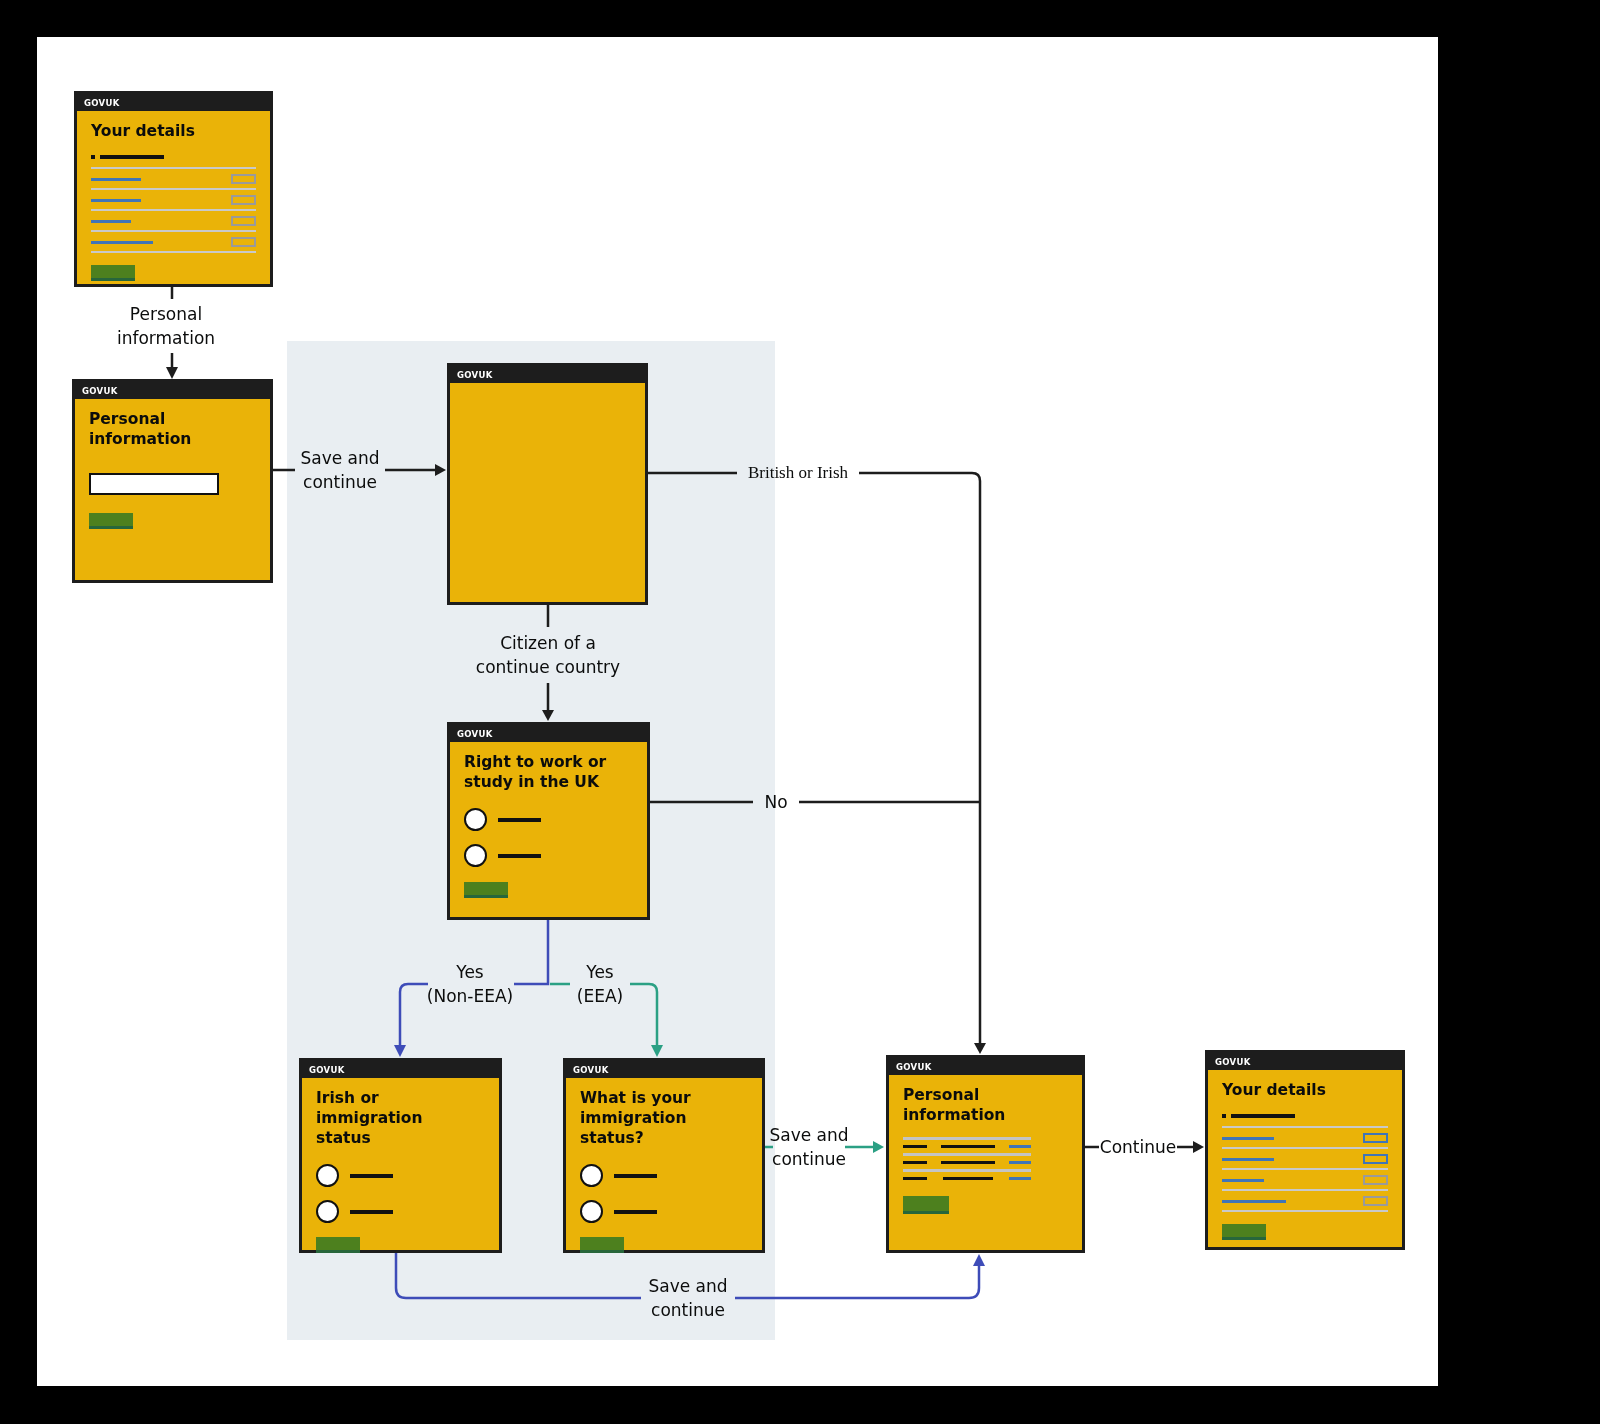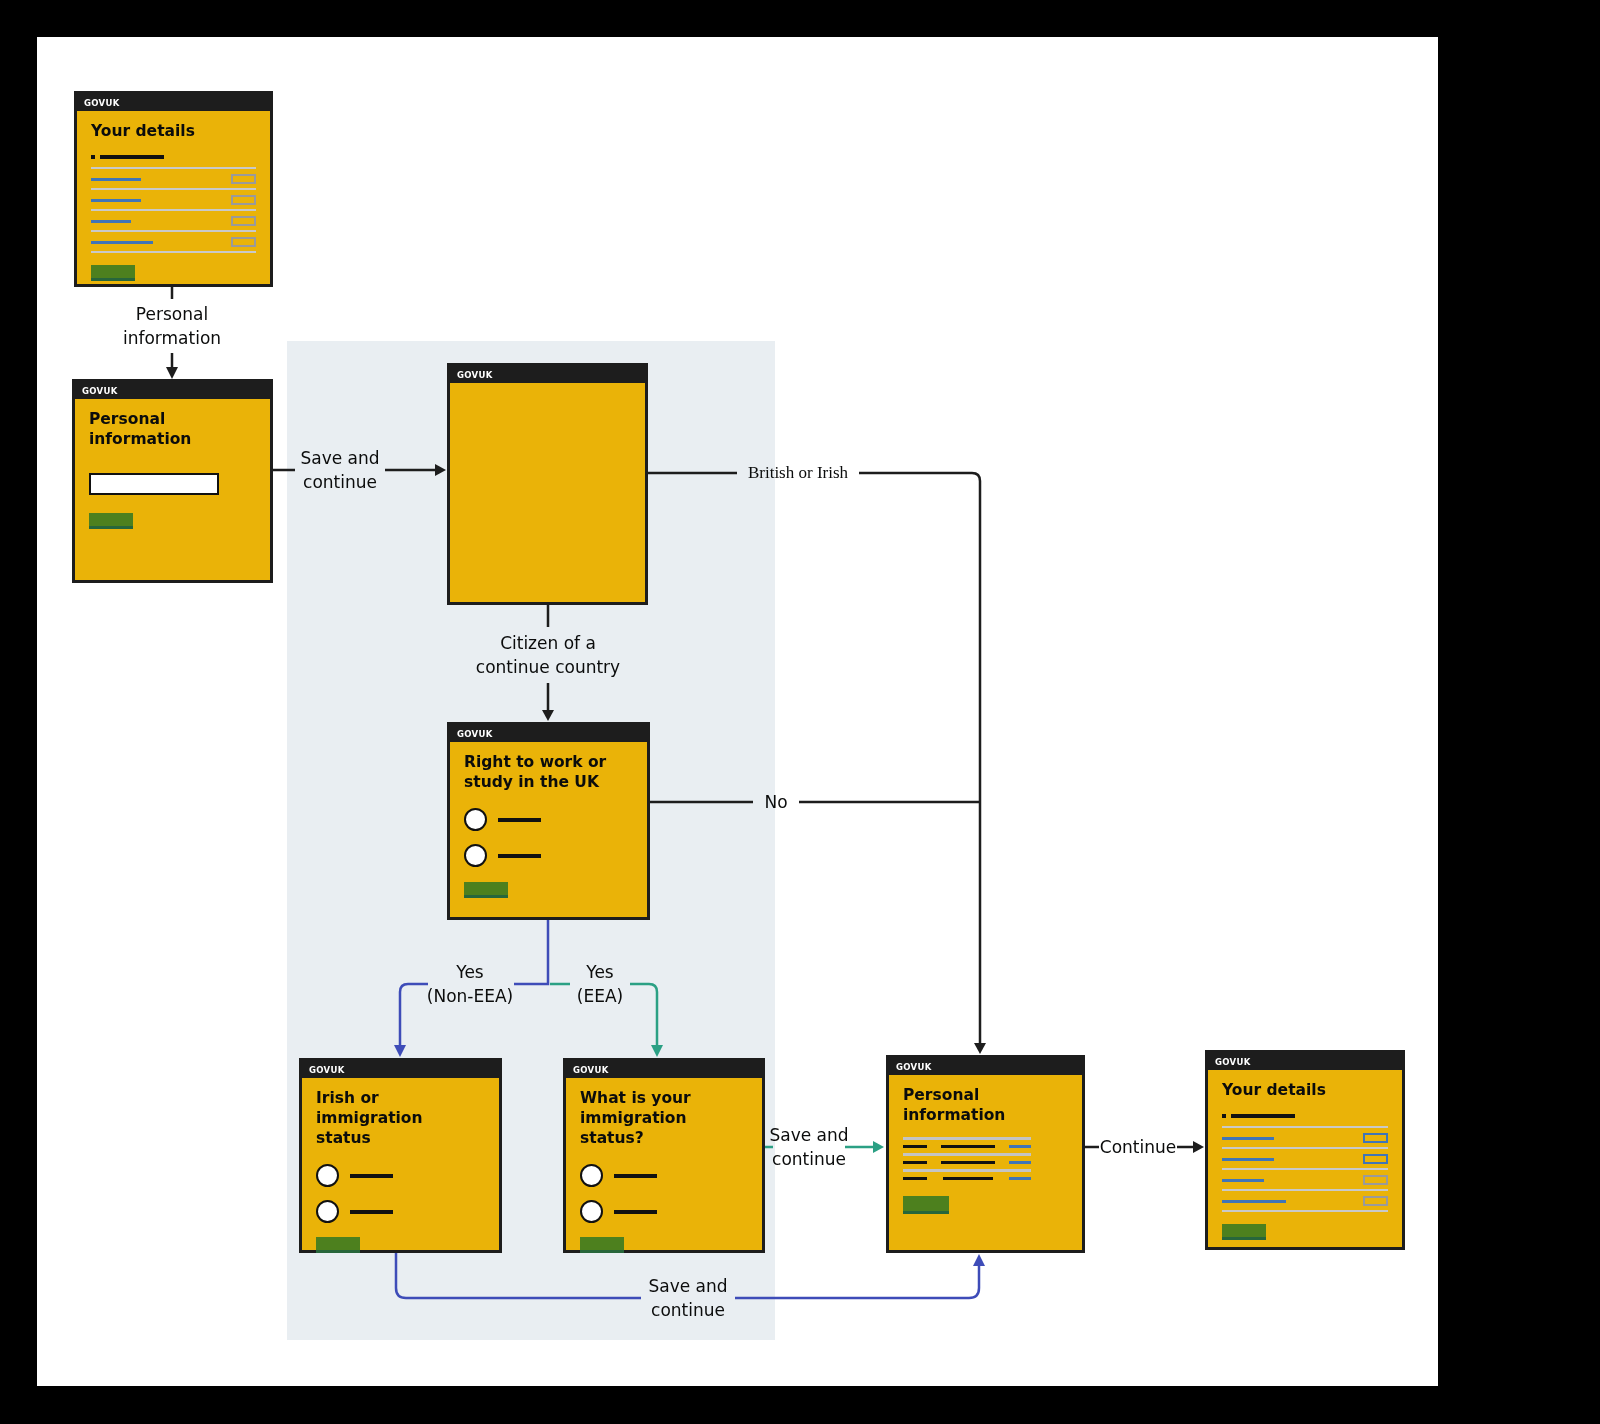--- a/index.html
+++ b/index.html
@@ -68,21 +68,21 @@
     <polygon points="357,1008 369,1008 363,1020" fill="#3e4cb8"></polygon>
     <path d="M359,1216 V1251 Q359,1261 369,1261 H604 M698,1261 H932 Q942,1261 942,1251 V1228" stroke="#3e4cb8" stroke-width="2.5" fill="none"></path>
     <polygon points="936,1229 948,1229 942,1217" fill="#3e4cb8"></polygon>
 
     <path d="M513,947 H533 M593,947 H612 Q620,947 620,955 V1009" stroke="#2ba084" stroke-width="2.5" fill="none"></path>
     <polygon points="614,1008 626,1008 620,1020" fill="#2ba084"></polygon>
     <path d="M728,1110 H736 M808,1110 H837" stroke="#2ba084" stroke-width="2.5" fill="none"></path>
     <polygon points="836,1104 836,1116 847,1110" fill="#2ba084"></polygon>
   </svg>
 
-  <div class="label" style="left:135px; top:289px;">Personal
+  <div class="label" style="left:129px; top:289px;">Personal
 information</div>
   <div class="label" style="left:303px; top:433px;">Save and
 continue</div>
   <div class="label" style="left:761px; top:436px;font-family:Liberation Serif, serif;">British or Irish</div>
   <div class="label" style="left:511px; top:618px;">Citizen of a
 continue country</div>
   <div class="label" style="left:739px; top:765px;">No</div>
   <div class="label" style="left:433px; top:947px;">Yes
 (Non-EEA)</div>
   <div class="label" style="left:563px; top:947px;">Yes

